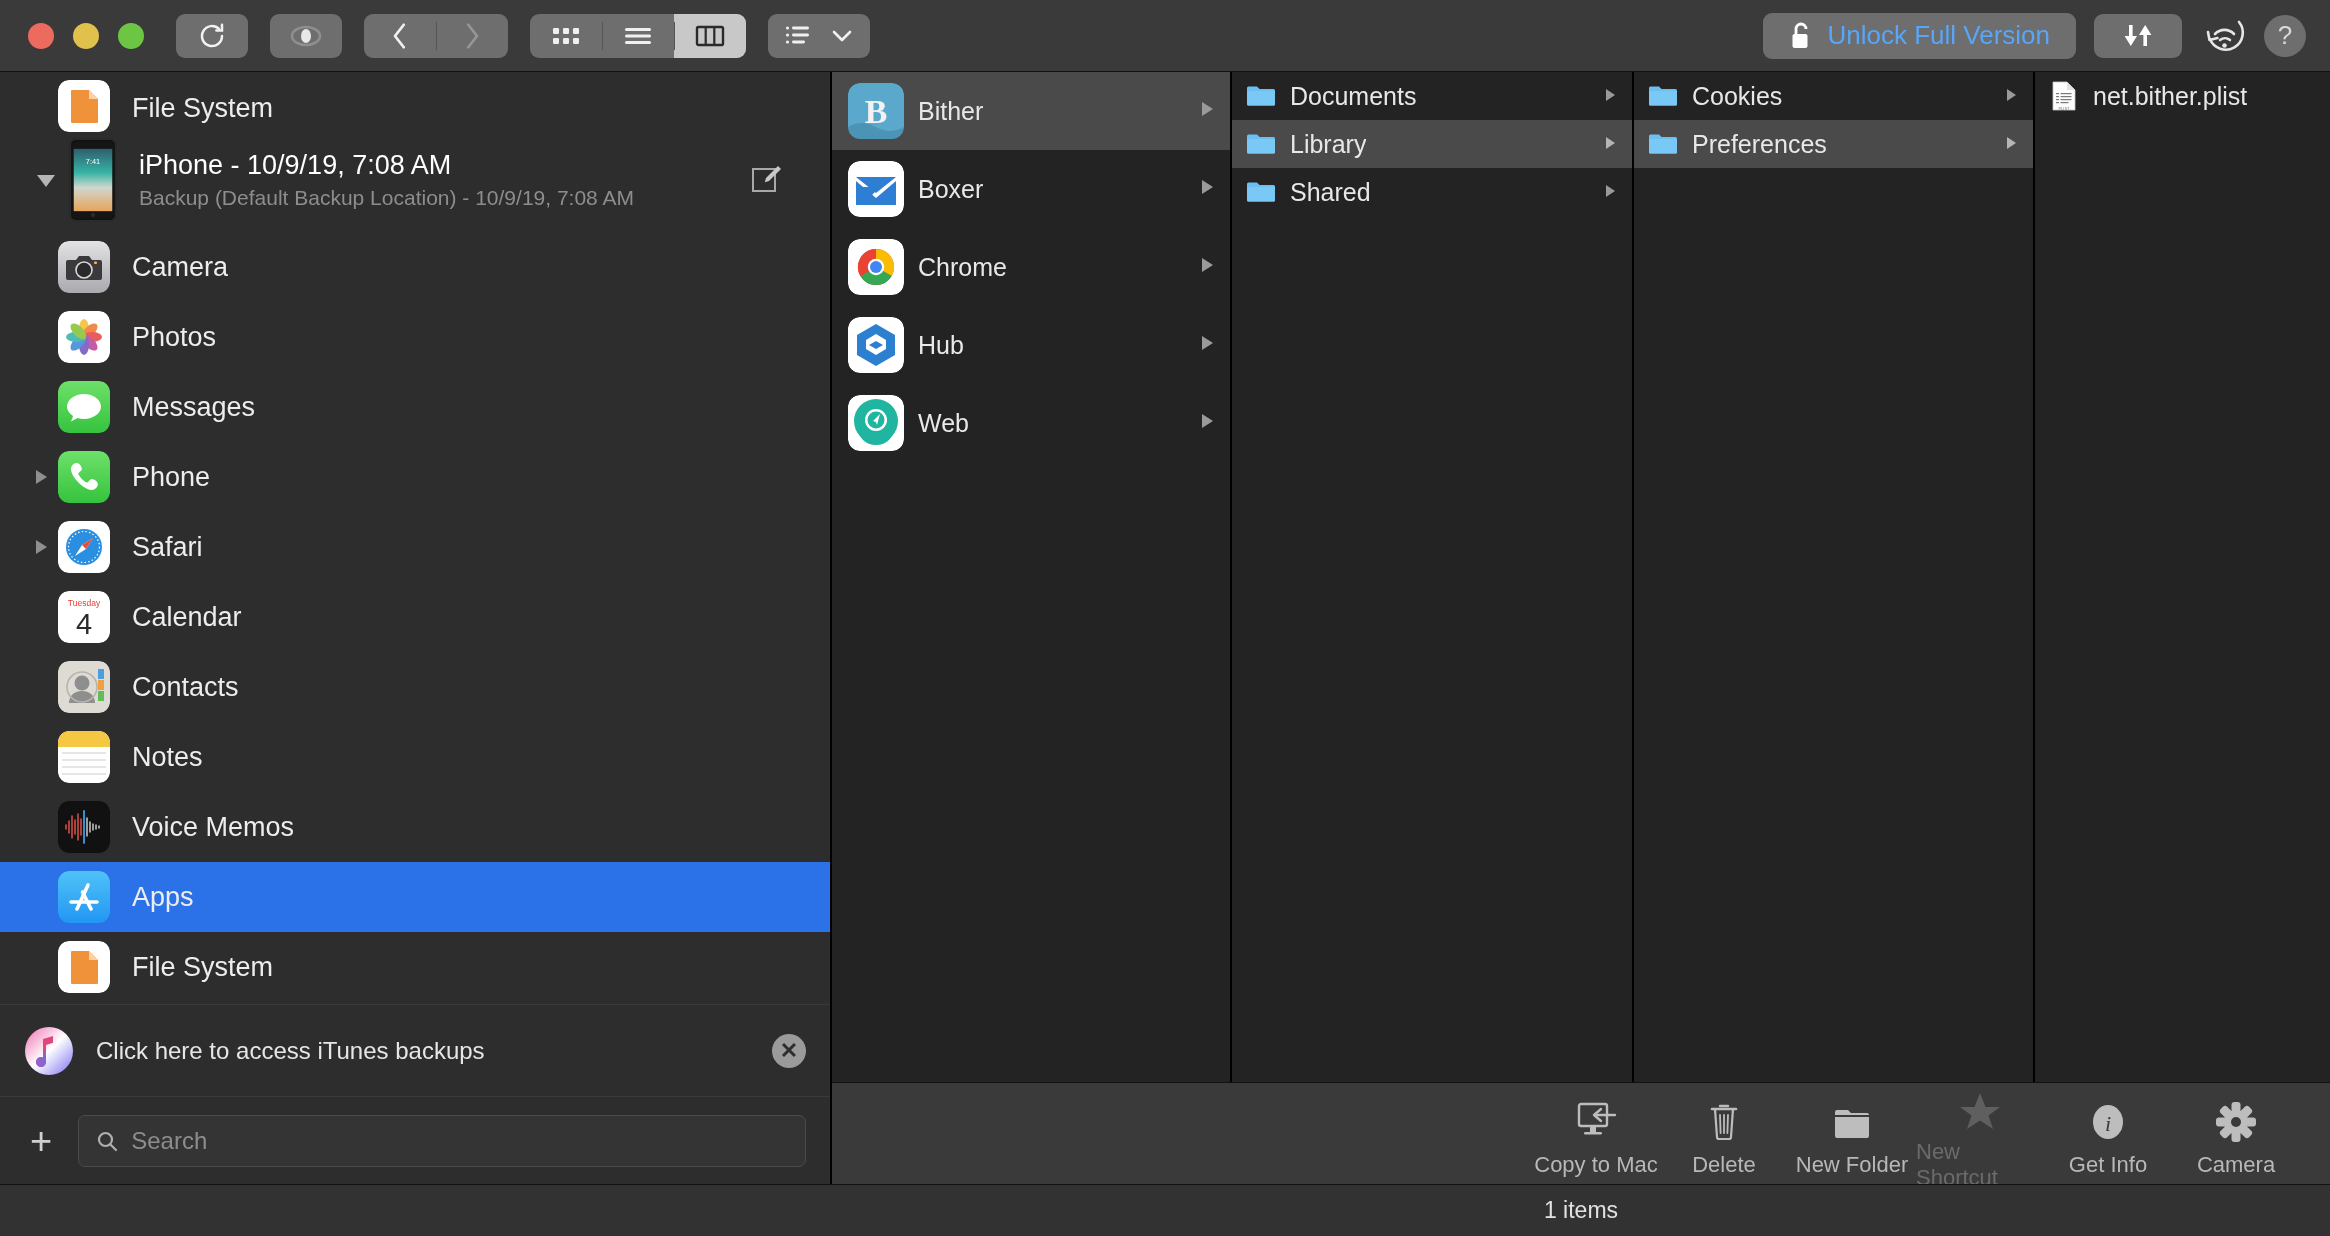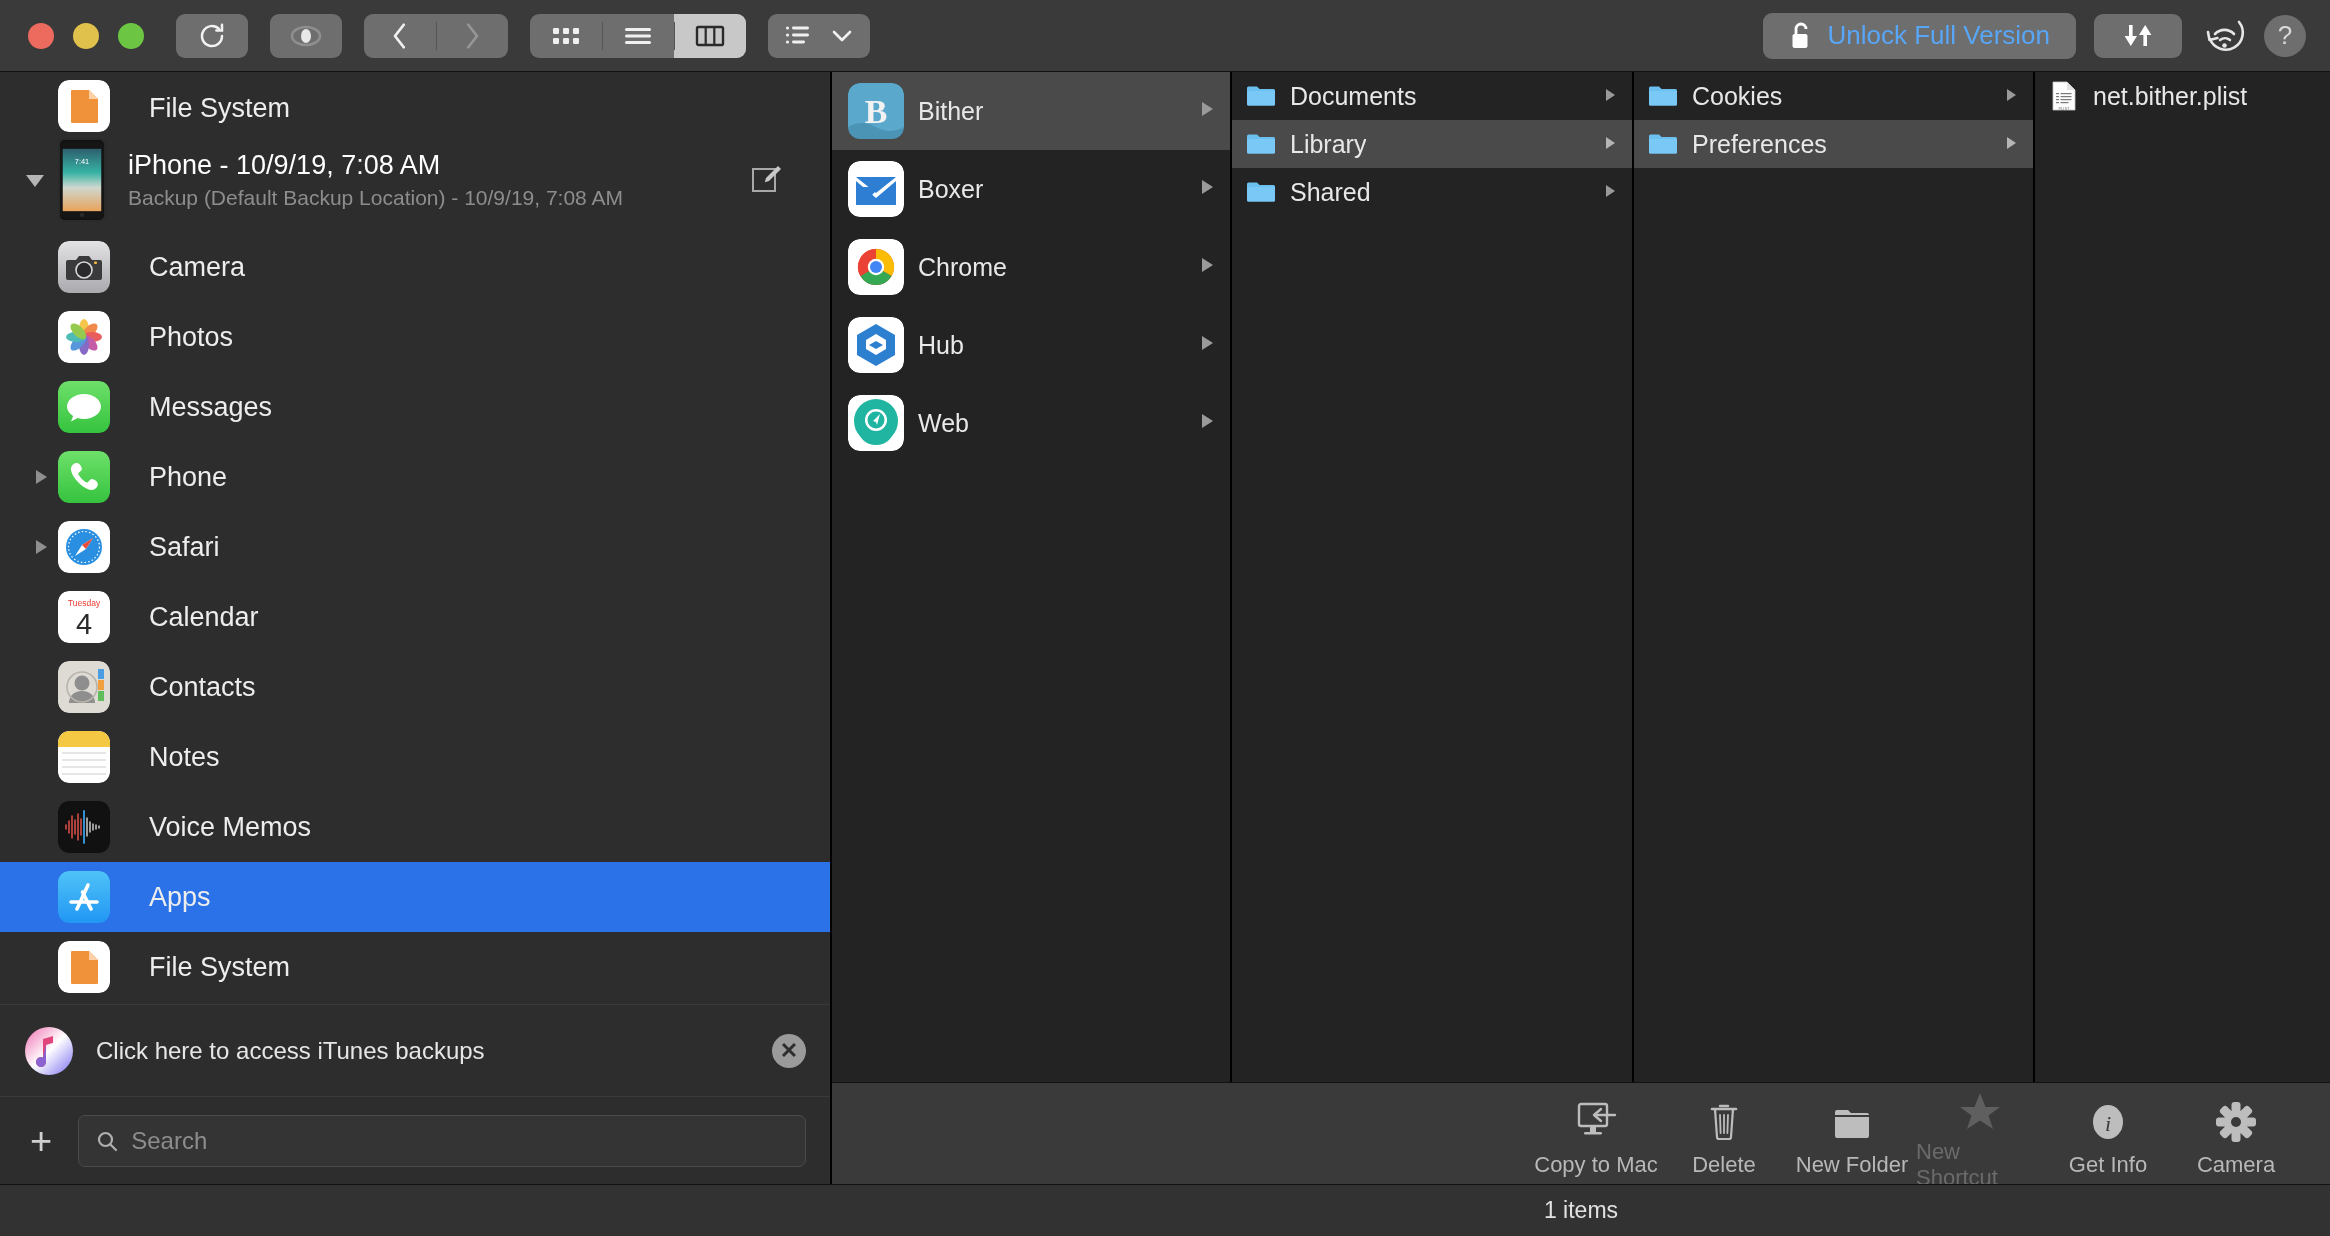--- a/index.html
+++ b/index.html
@@ -73,23 +73,23 @@
   }
   .sb-list { flex: 1; overflow: hidden; }
   .sb-row {
     display: flex; align-items: center; height: 70px;
     padding-left: 24px; cursor: pointer; color: #ededed; font-size: 27px;
   }
   .sb-row.selected { background: #2b72e8; }
   .sb-disc { width: 34px; min-width: 34px; display: flex; align-items: center; justify-content: center; }
   .sb-disc svg { display: block; }
   .sb-icon { width: 52px; height: 52px; min-width: 52px; margin-right: 22px; border-radius: 11px; overflow: hidden; position: relative; text-align: right; }
-  .sb-label { white-space: nowrap; margin-left: 17px; }
-
-  .device-row { display: flex; align-items: center; height: 104px; padding-left: 12px; cursor: pointer; }
+  .sb-label { white-space: nowrap; }
+
+  .device-row { display: flex; align-items: center; height: 104px; padding-left: 23px; cursor: pointer; }
   .device-disc { width: 46px; min-width: 46px; display:flex; align-items:center; justify-content:center; }
   .device-thumb { width: 48px; height: 84px; min-width: 48px; margin-right: 22px; border-radius: 7px; overflow: hidden; background: #111; border: 2px solid #2a2a2a; position: relative; }
   .device-text { display: flex; flex-direction: column; gap: 5px; }
   .device-title { color: #fff; font-size: 27px; }
   .device-sub { color: #8d8d8d; font-size: 21px; }
   .device-edit { margin-left: auto; margin-right: 46px; cursor: pointer; }
 
   .itunes-banner {
     height: 92px; display: flex; align-items: center; padding: 0 24px;
     border-top: 1px solid #3a3a3a; cursor: pointer;

